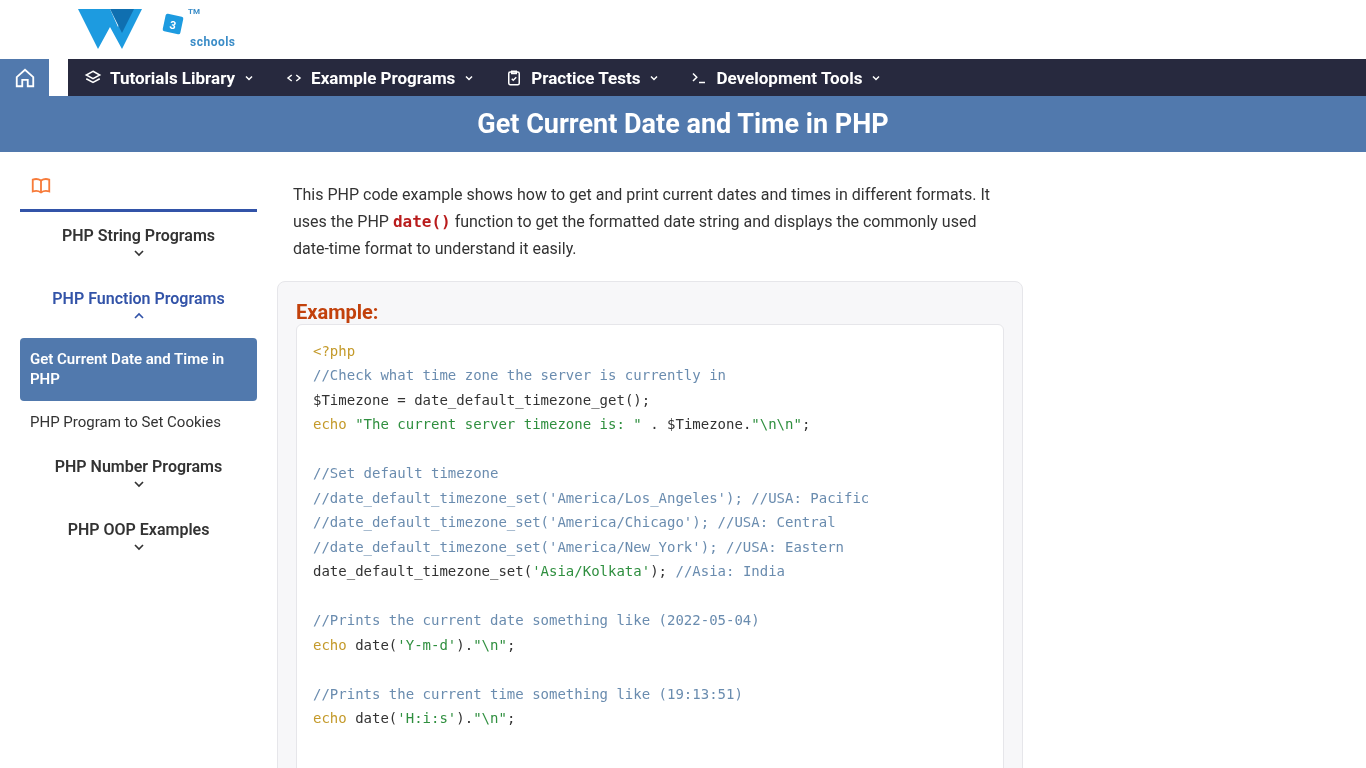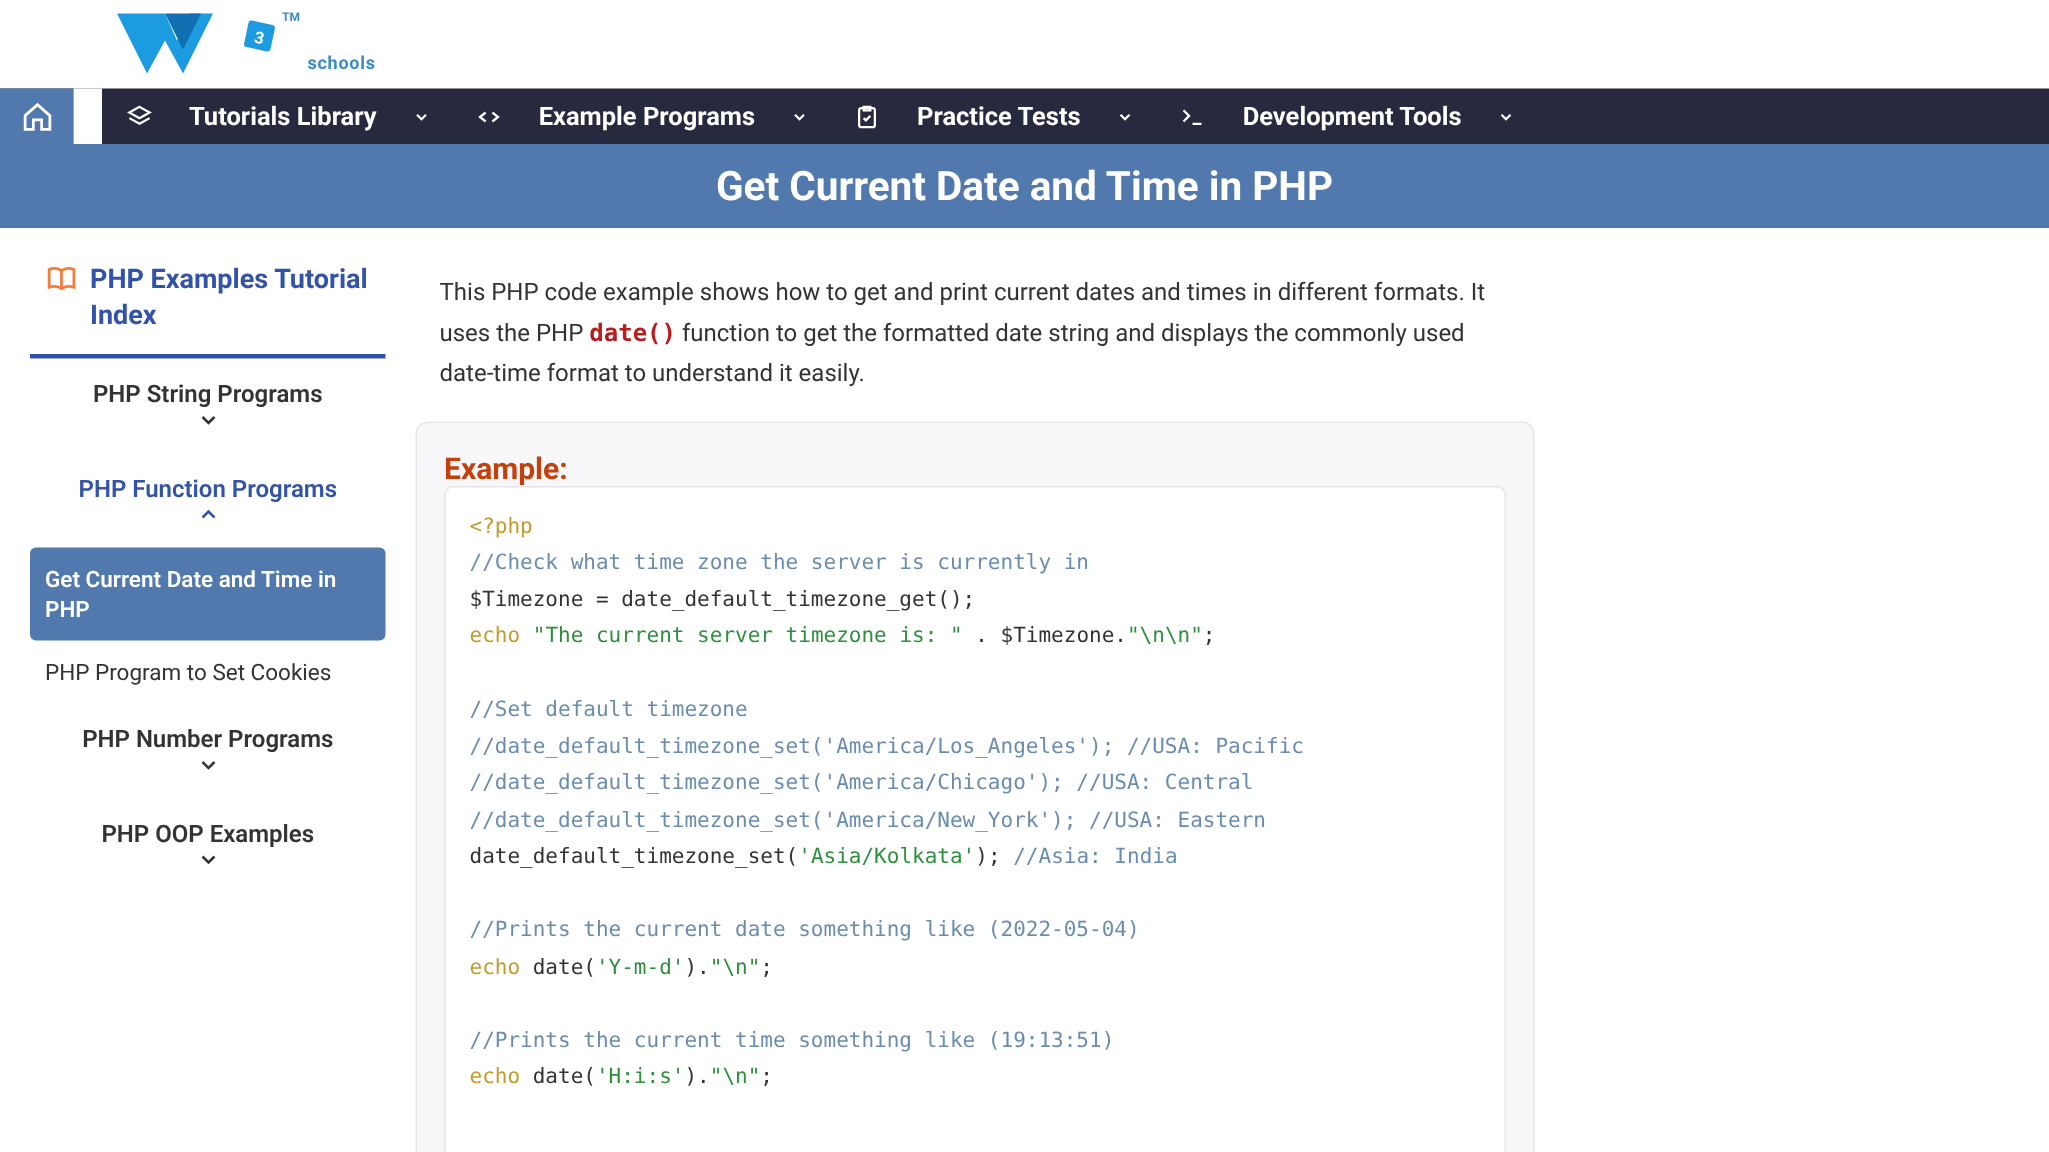--- a/index.html
+++ b/index.html
@@ -1,29 +1,29 @@
 <!DOCTYPE html>
 <html><head>
 <meta charset="utf-8">
 <style>
   * { box-sizing: border-box; margin: 0; padding: 0; }
   body { font-family: -apple-system, BlinkMacSystemFont, "Segoe UI", Roboto, Helvetica, Arial, sans-serif; color: #1f2937; background: #fff; width: 1366px; }
 
   
   .logo-row { height: 59px; display: flex; align-items: center; padding-left: 78px; }
   .logo-w { position: relative; width: 140px; height: 50px; }
-  .logo-txt { position: absolute; left: 112px; top: 30px; font-size: 12px; font-weight: 700; color: #3a8cc7; letter-spacing: .5px; margin-left: 15px; }
+  .logo-txt { position: absolute; left: 112px; top: 30px; font-size: 12px; font-weight: 700; color: #3a8cc7; letter-spacing: .5px; }
   .logo-tm  { position: absolute; left: 110px; top: 2px; font-size: 8px; font-weight: 700; color: #3a8cc7; }
 
   
   .nav { height: 37px; background: #27293e; display: flex; align-items: stretch; }
   .nav-home { width: 49px; background: #5179ad; display: flex; align-items: center; justify-content: center; }
   .nav-gap { width: 19px; background: #fff; }
   .nav-rest { flex: 1; display: flex; align-items: center; gap: 30px; padding-left: 16px; }
-  .nav-item { display: flex; align-items: center; gap: 24px; color: #fff; font-size: 17px; font-weight: 700; cursor: pointer; }
+  .nav-item { display: flex; align-items: center; gap: 8px; color: #fff; font-size: 17px; font-weight: 700; cursor: pointer; }
   .nav-item .nav-icon { display: inline-flex; }
   .chev { width: 12px; height: 12px; }
 
   
   .title-bar { background: #5179ad; height: 56px; display: flex; align-items: center; justify-content: center; }
   .title-bar h1 { color: #fff; font-size: 27px; font-weight: 700; }
 
   
   .wrap { display: flex; padding: 19px 0 0 20px; gap: 20px; align-items: flex-start; }
 
@@ -141,21 +141,20 @@
 </div>
 
 <div class="wrap">
 
   <div class="sidebar">
     <div class="sb-title">
       <svg width="22" height="22" viewBox="0 0 24 24" fill="none" stroke="#f77b3a" stroke-width="2">
         <path d="M3 5c3-1 6-1 9 1 3-2 6-2 9-1v13c-3-1-6-1-9 1-3-2-6-2-9-1V5z"></path>
           <path d="M12 6v13"></path>
       </svg>
-      <span class="title-text">PHP Examples Tutorial Index</span>
     </div>
 
     <div class="sb-section">
       <span>PHP String Programs</span>
       <svg width="16" height="16" viewBox="0 0 24 24" fill="none" stroke="#333" stroke-width="2.5">
           <path d="M6 9l6 6 6-6"></path>
         </svg>
     </div>
 
     <div class="sb-section active">

